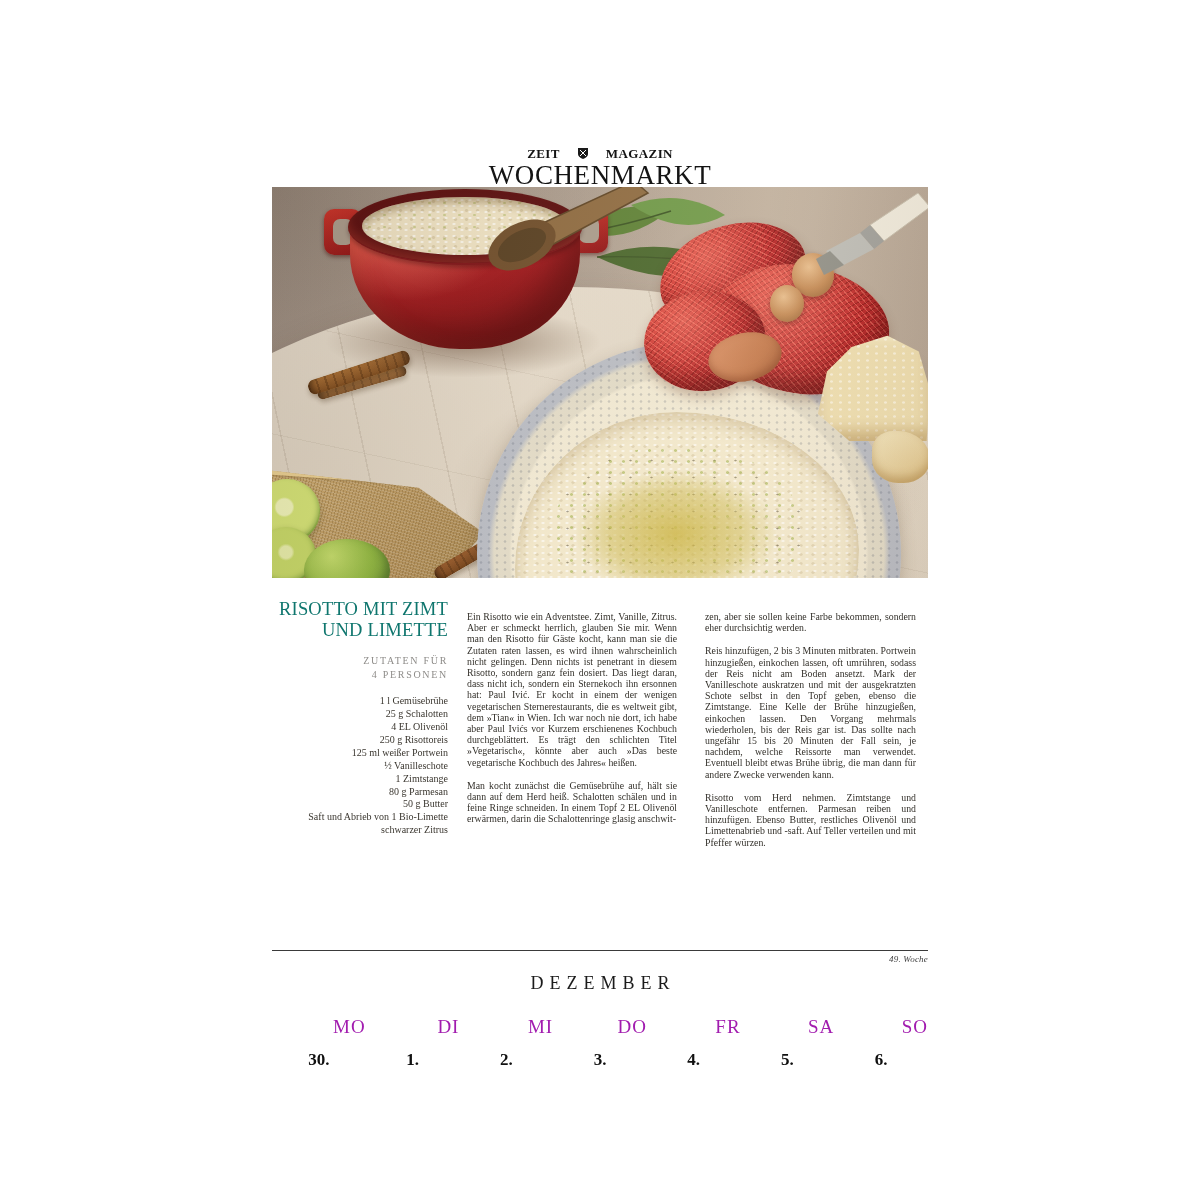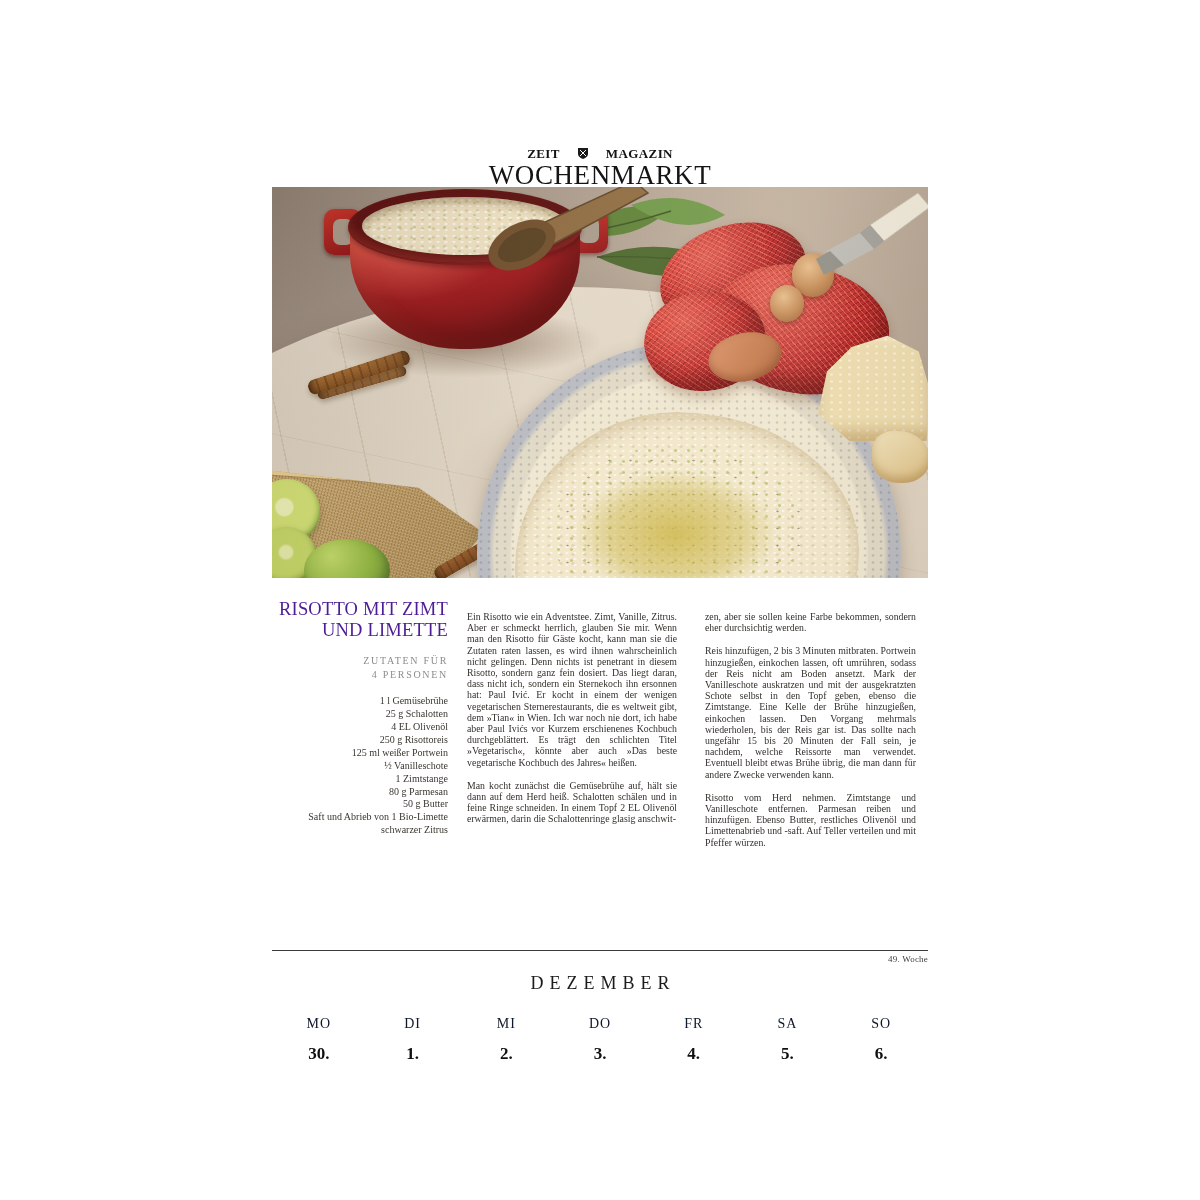--- a/index.html
+++ b/index.html
@@ -147,33 +147,33 @@
   .spoon{left:150px;top:-6px;width:230px;height:105px;}
 
   .photo-light{left:0;top:0;right:0;bottom:0;
         background:linear-gradient(100deg, rgba(60,40,20,.10), rgba(255,235,200,.05) 40%, rgba(255,240,210,.12) 75%, rgba(120,80,40,.06));}
 
   
   .recipe{position:absolute;left:272px;top:599px;width:656px;display:flex;align-items:flex-start;}
   .col-ing{width:176px;flex:none;text-align:right;}
   .col-a{width:234px;flex:none;margin-left:7px;}
   .col-b{width:235px;flex:none;margin-left:4px;}
-  .title{font-size:18.5px;line-height:1.14;letter-spacing:.2px;color:#4c1d95;font-weight:400;margin:0;}
+  .title{font-size:18.5px;line-height:1.14;letter-spacing:.2px;color:#0f766e;font-weight:400;margin:0;}
   .servings{margin-top:13px;font-size:10px;letter-spacing:1.7px;color:#8e8c89;line-height:1.4;}
   .ingredients{margin:13px 0 0 0;padding:0;list-style:none;font-size:10px;line-height:12.9px;color:#3a362f;}
   .bodytext p{font-size:9.8px;line-height:11.2px;text-align:justify;color:#33302a;margin:12px;}
 
   
   .footer{position:absolute;left:272px;top:950px;width:656px;}
   .rule{border-top:1px solid #3a3a3a;height:0;}
-  .week{text-align:right;font-size:9px;color:#3d3d3d;margin-top:3px;letter-spacing:.2px;}
+  .week{text-align:right;font-size:9px;color:#3d3d3d;margin-top:3px;letter-spacing:.2px;font-style:italic;}
   .month{text-align:center;font-size:18px;letter-spacing:6px;text-indent:6px;color:#1b1b1b;margin-top:9px;}
   .days{display:flex;margin-top:22px;}
   .day{flex:1;text-align:center;}
-  .day-label{display:block;font-size:14px;letter-spacing:1px;color:#0f172a;}
+  .day-label{display:block;font-size:19px;letter-spacing:1px;color:#a21caf;text-align:right;}
   .day-date{display:block;font-size:17px;font-weight:700;color:#101010;margin-top:12px;}
 </style>
 </head>
 <body>
 
 <div class="page">
 
   <header class="masthead">
     <div class="masthead-top">
       <span>ZEIT</span>

